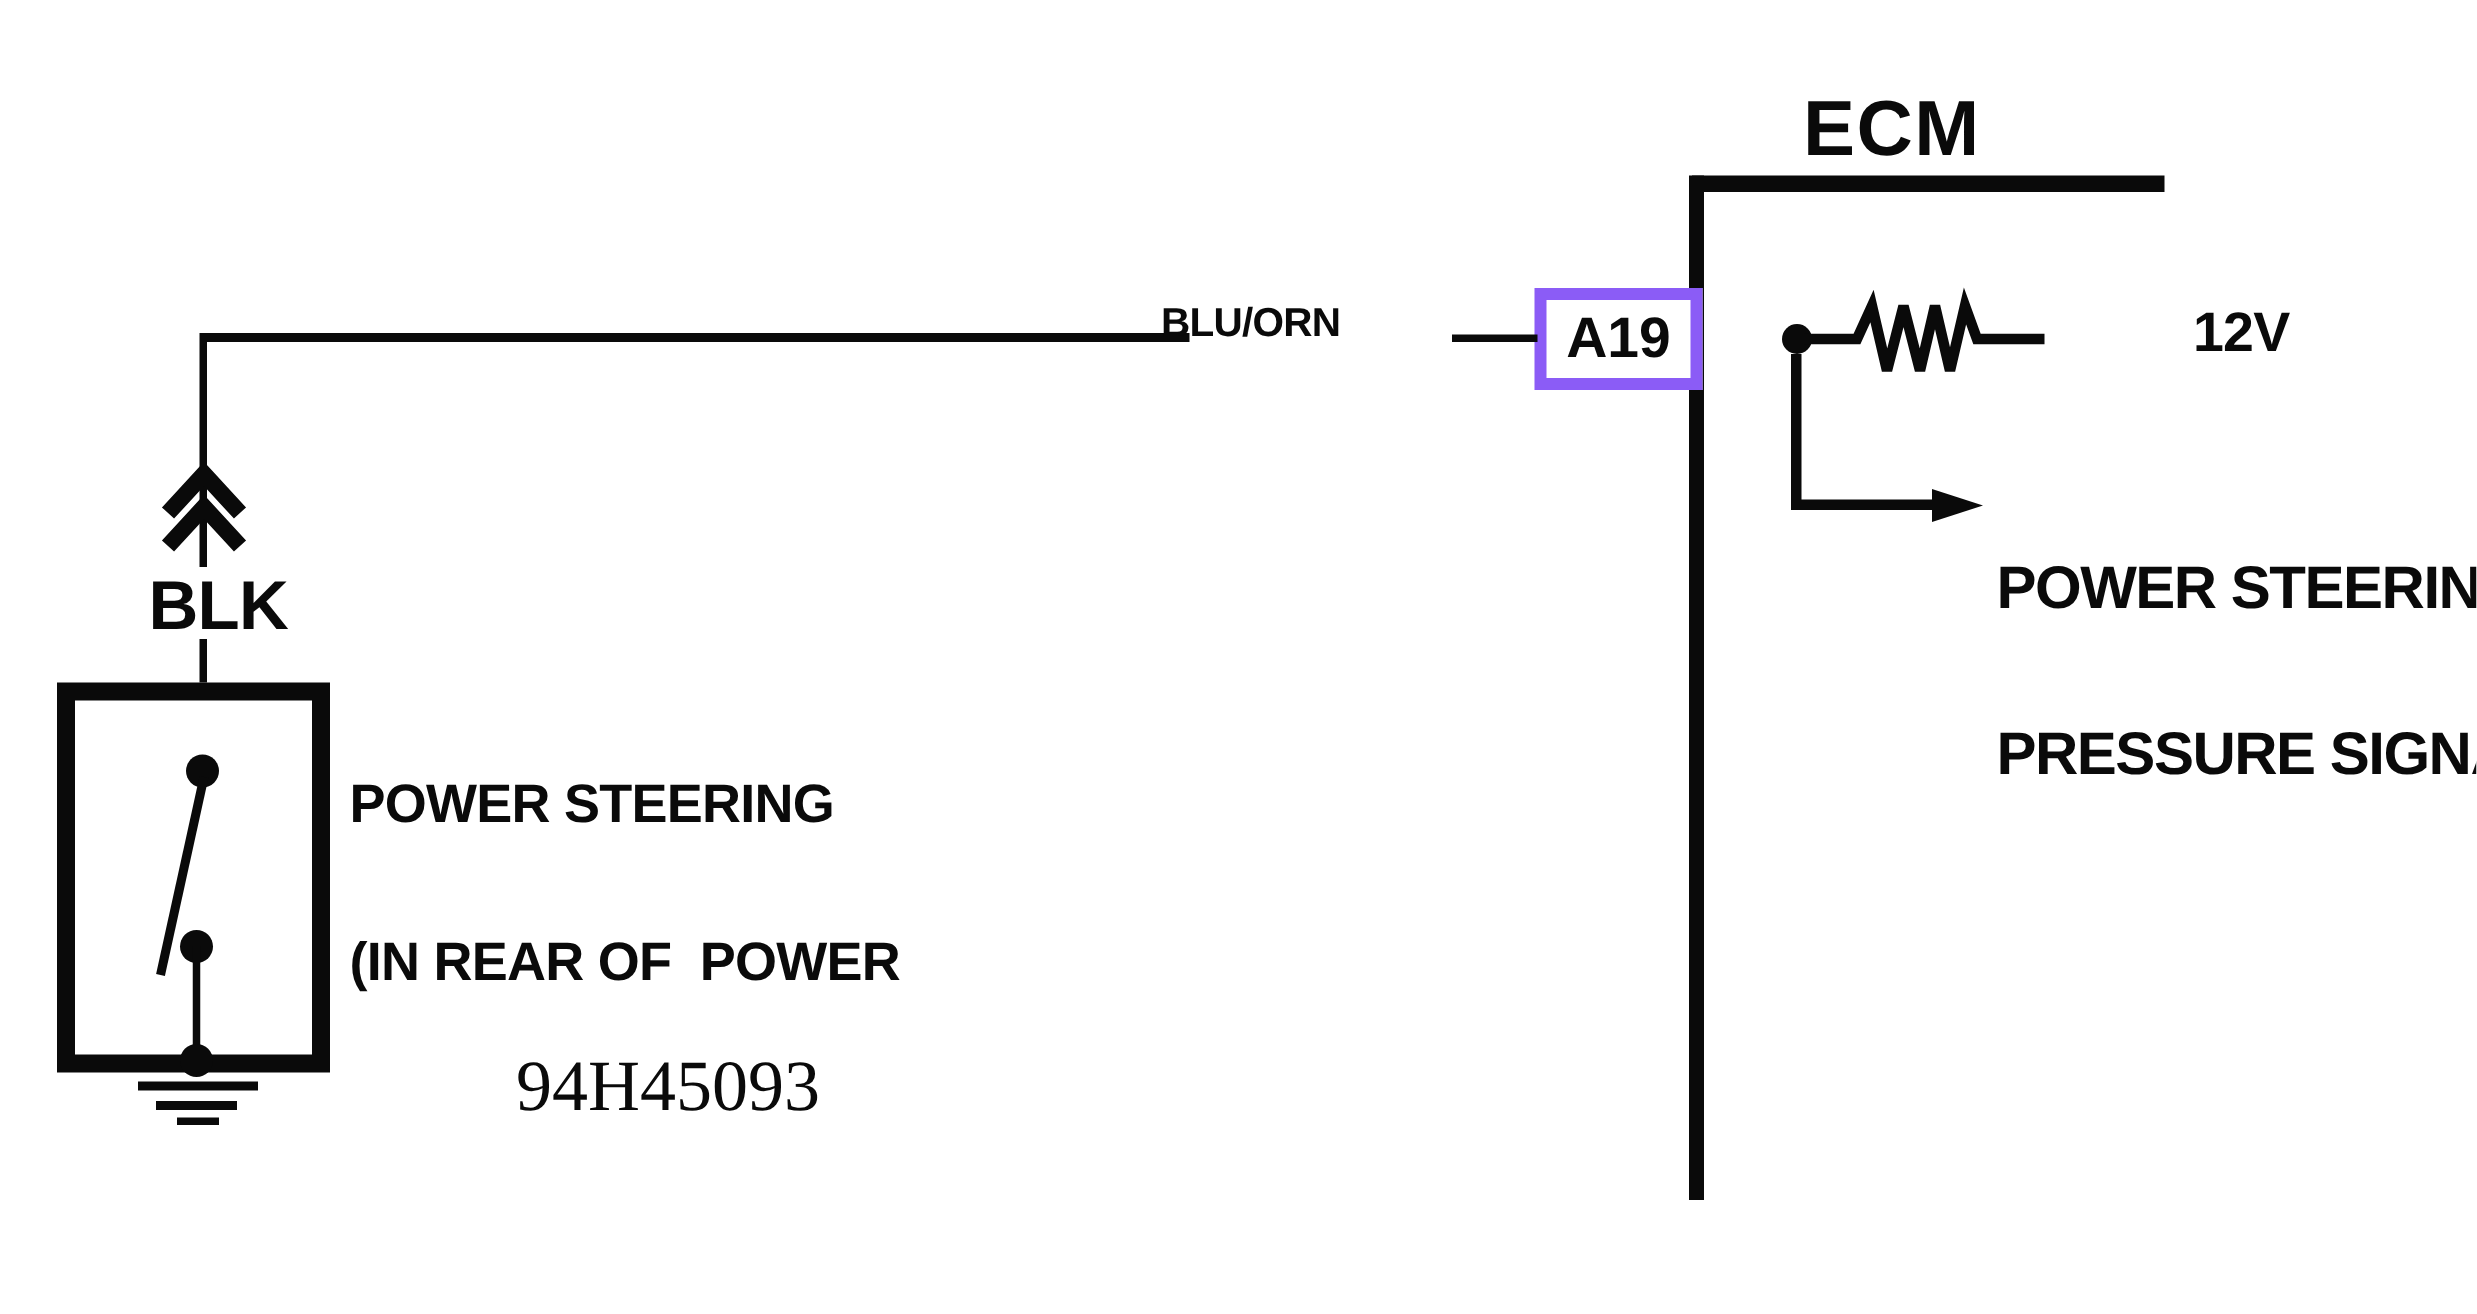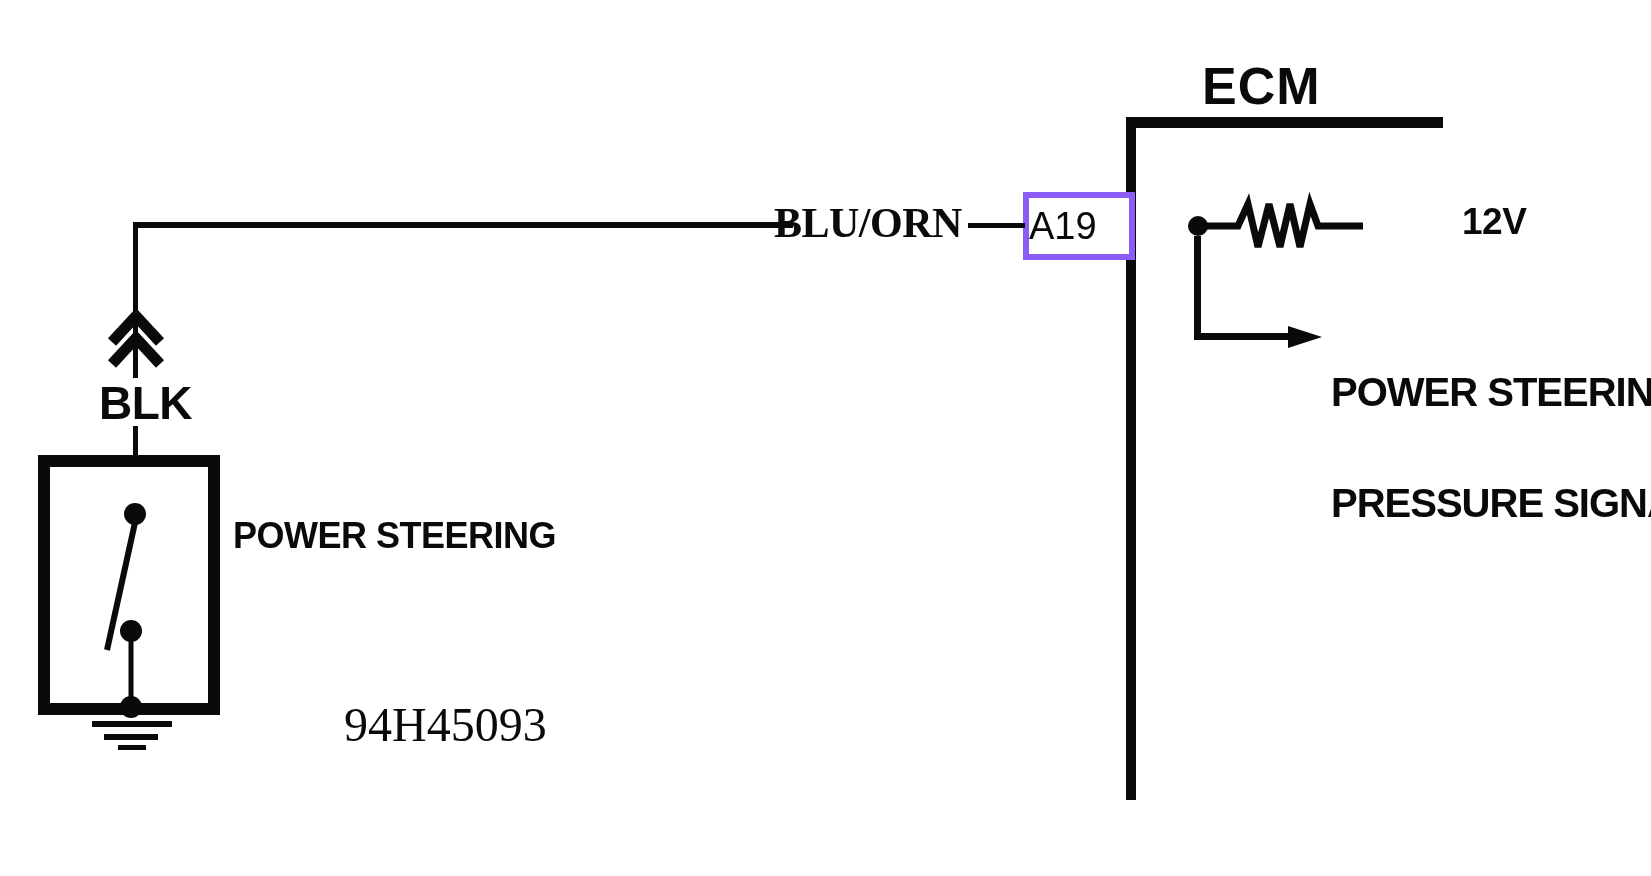--- a/index.html
+++ b/index.html
@@ -7,27 +7,27 @@
     position:relative;width:1651px;height:876px;background:#ffffff;overflow:hidden;
     font-family:"Liberation Sans", sans-serif;color:#0a0a0a;
   }
   .ink{background:#0a0a0a;position:absolute;}
   .lbl{position:absolute;font-weight:bold;letter-spacing:-0.5px;white-space:pre;line-height:1;}
   #ecm-title{left:1202px;top:60px;font-size:52px;letter-spacing:1px;}
   #ecm-top-line{left:1128px;top:117px;width:315px;height:11px;}
   #ecm-vert-line{left:1126px;top:117px;width:10px;height:683px;}
   #a19-box{
     position:absolute;left:1023px;top:192px;width:112px;height:68px;
-    border:6px solid #8b5cf6;box-sizing:border-box;background:#ffffff;
-    display:flex;align-items:center;
-    font-weight:normal;font-size:38px;letter-spacing:0px;
+    border:8px solid #8b5cf6;box-sizing:border-box;background:#ffffff;
+    display:flex;align-items:center;justify-content:center;
+    font-weight:bold;font-size:38px;letter-spacing:0px;
   }
   #wire-left{left:135px;top:222px;width:658px;height:6px;}
   #wire-right{left:968px;top:223px;width:57px;height:5px;}
-  #bluorn-label{left:774px;top:202px;font-size:42px;font-family:Liberation Serif, serif;}
+  #bluorn-label{left:774px;top:202px;font-size:27px;}
   #drop-wire{left:133px;top:222px;width:5px;height:156px;}
   #blk-label{left:99px;top:380px;font-size:46px;}
   #feed-wire{left:133px;top:426px;width:5px;height:92px;}
   #switch-box{
     position:absolute;left:38px;top:455px;width:182px;height:260px;
     border:12px solid #0a0a0a;box-sizing:border-box;background:#ffffff;
   }
   #switch-desc{left:233px;top:448px;font-size:36px;line-height:35px;}
   #figure-number{
     position:absolute;left:344px;top:701px;
@@ -60,20 +60,21 @@
   <div class="lbl" id="bluorn-label">BLU/ORN</div>
   <div class="ink" id="wire-right"></div>
 
   <div class="ink" id="drop-wire"></div>
   <div class="lbl" id="blk-label">BLK</div>
   <div class="ink" id="feed-wire"></div>
 
   <div id="switch-box"></div>
   <div class="lbl" id="switch-desc">
     <div>POWER STEERING</div>
+    <div>(IN REAR OF&nbsp; POWER</div>
   </div>
 
   <div>
     <div class="gbar" id="gbar1"></div>
     <div class="gbar" id="gbar2"></div>
     <div class="gbar" id="gbar3"></div>
   </div>
 
   <div id="figure-number">94H45093</div>
 

